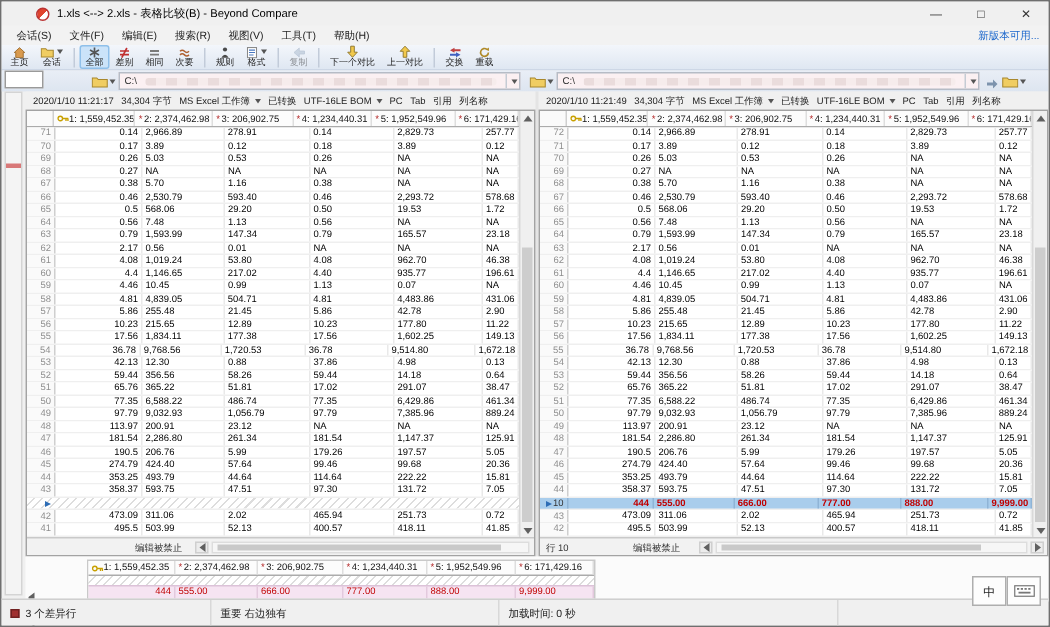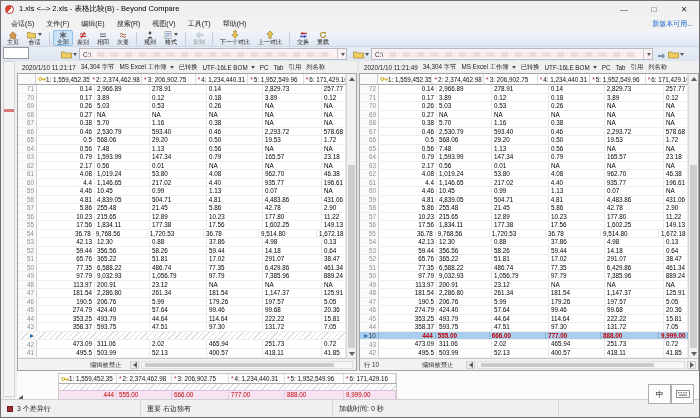--- a/index.html
+++ b/index.html
@@ -4,21 +4,21 @@
 <style>
   * { margin:0; padding:0; box-sizing:border-box; }
   html,body { background:#888; }
   #app {
     position:relative; width:700px; height:418px; overflow:hidden;
     background:#f0f0f0; border:1px solid #6f6f6f;
     font-family:"Liberation Sans", sans-serif; color:#111;
     -webkit-font-smoothing:none;
   }
   
-  .titlebar { position:absolute; left:0; top:0; width:100%; height:16px; background:#f0f0f0; display:flex; align-items:center; }
+  .titlebar { position:absolute; left:0; top:0; width:100%; height:16px; background:#f0f0f0; display:flex; align-items:center;padding-left:19px; }
   .app-logo { width:9px; height:9px; border-radius:50%; margin:0 5px 0 4px;
     background:linear-gradient(135deg,#e0452f 50%,#ffffff 50%); border:1px solid #b33; }
   .title-text { font-size:7.5px; color:#000; white-space:nowrap; }
   .win-controls { position:absolute; right:0; top:0; height:16px; display:flex; }
   .win-btn { width:30px; height:16px; font-size:8px; color:#333; display:flex; align-items:center; justify-content:center; }
   
   .menubar { position:absolute; left:0; top:16px; width:100%; height:13px; background:#f2f2f2; display:flex; align-items:center; padding-left:4px; }
   .menu-item { font-size:7px; color:#222; padding:0 6px; white-space:nowrap; }
   .update-link { position:absolute; right:6px; top:18px; font-size:7px; color:#1a66cc; }
   

